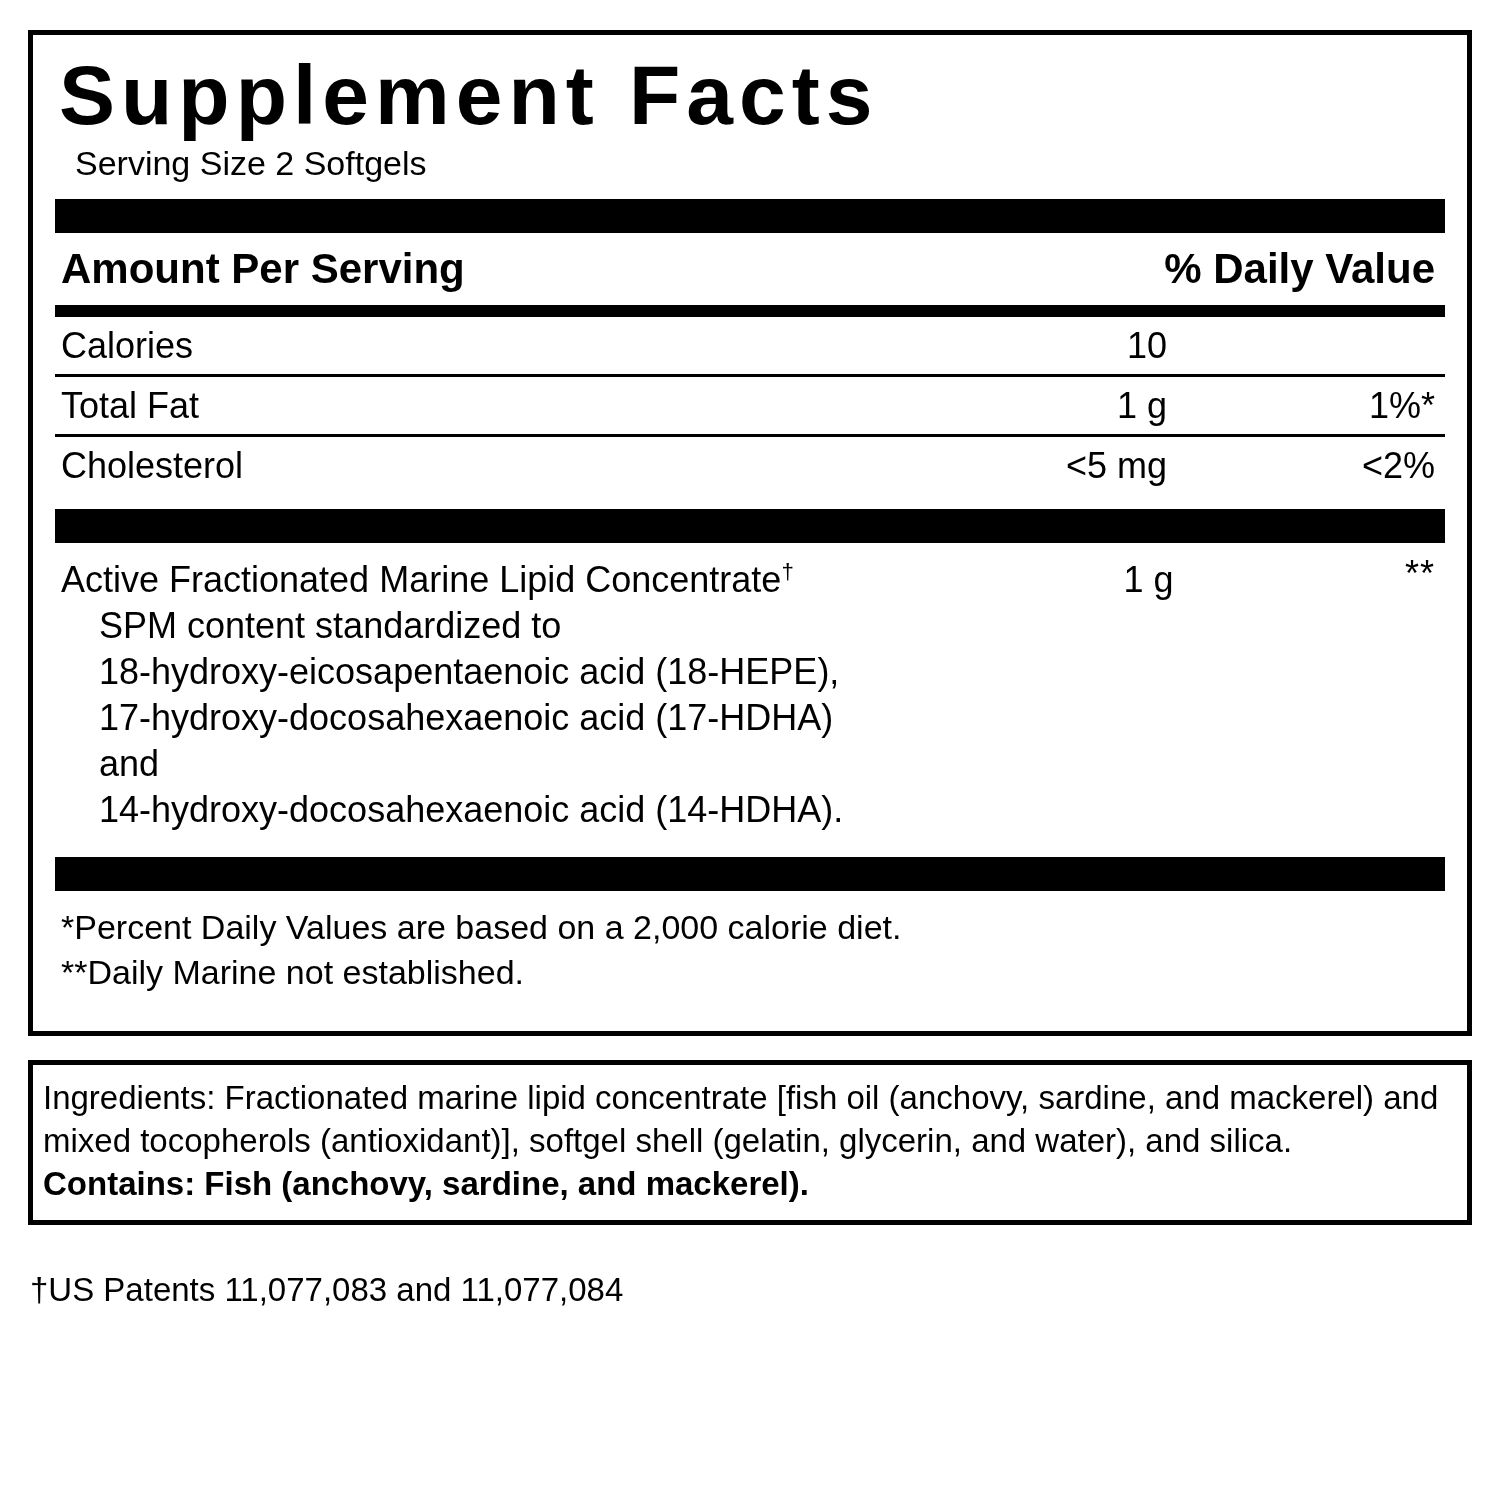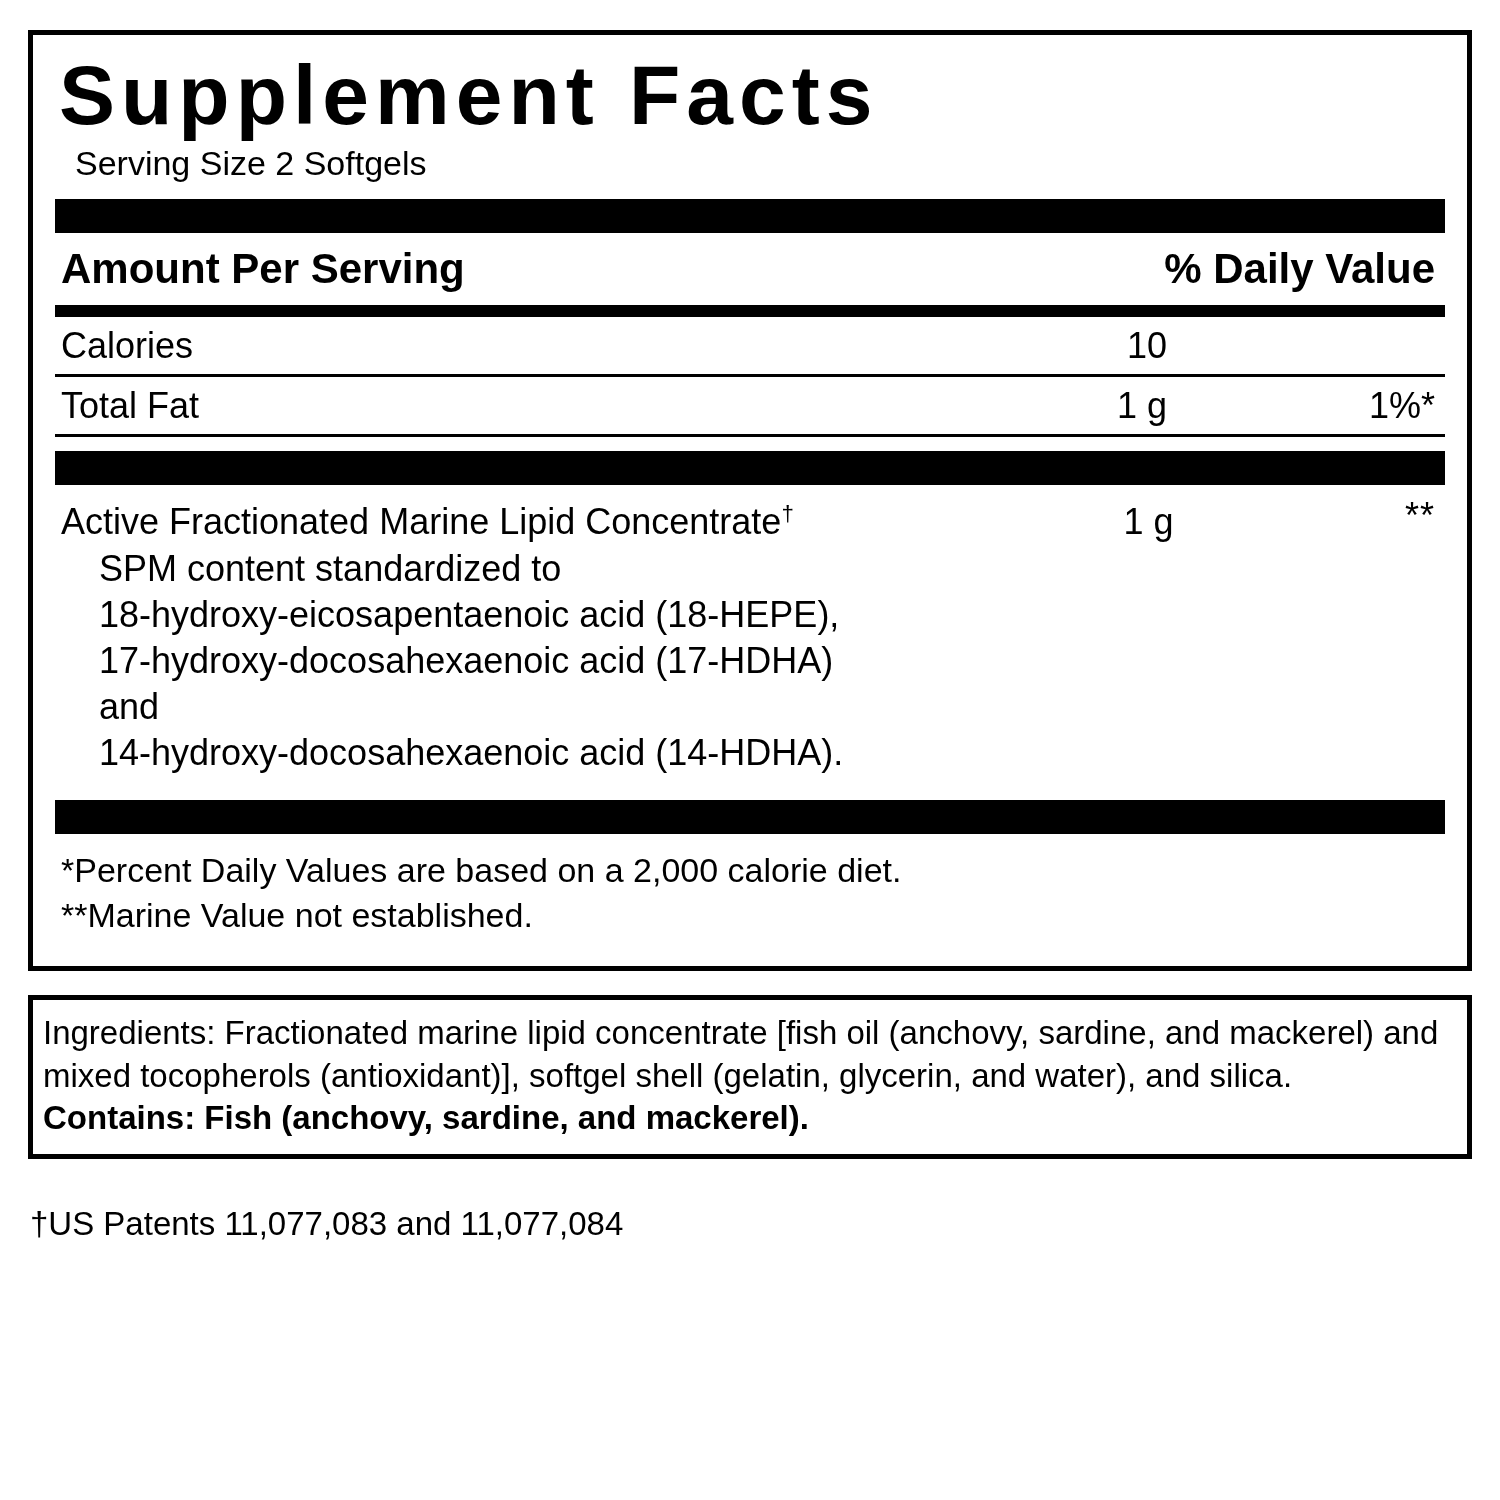--- a/index.html
+++ b/index.html
@@ -20,21 +20,21 @@
     width: 1500px;
     height: 1500px;
     box-sizing: border-box;
     padding: 30px 28px 0 28px;
   }
 
   
   .panel {
     border: 5px solid #000;
     box-sizing: border-box;
-    padding: 10px 22px 28px 22px;
+    padding: 10px 22px 36px 22px;
   }
 
   .title {
     font-size: 84px;
     font-weight: bold;
     letter-spacing: 6px;
     line-height: 1.05;
     margin: 6px 0 4px 4px;
     white-space: nowrap;
   }
@@ -189,20 +189,25 @@
     </div>
     <div class="rule-thin"></div>
 
     <div class="row">
       <div class="name">Total Fat</div>
       <div class="amt">1 g</div>
       <div class="dv">1%*</div>
     </div>
     <div class="rule-thin"></div>
 
+    <div class="row">
+      <div class="name">Cholesterol</div>
+      <div class="amt">&lt;5 mg</div>
+      <div class="dv">&lt;2%</div>
+    </div>
 
     <div class="rule-thick"></div>
 
     <div class="active-block">
       <div class="name">
         <span>Active Fractionated Marine Lipid Concentrate</span><sup>†</sup>
         <div class="sub-lines">
           <div>SPM content standardized to</div>
           <div>18-hydroxy-eicosapentaenoic acid (18-HEPE),</div>
           <div>17-hydroxy-docosahexaenoic acid (17-HDHA) and</div>
@@ -210,21 +215,21 @@
         </div>
       </div>
       <div class="amt">1 g</div>
       <div class="dv stars">**</div>
     </div>
 
     <div class="rule-thick"></div>
 
     <div class="footnotes">
       <div>*Percent Daily Values are based on a 2,000 calorie diet.</div>
-      <div>**Marine Value not established.</div>
+      <div>**Daily Marine not established.</div>
     </div>
 
   </div>
 
   <div class="ingredients-box">
     <span>Ingredients: Fractionated marine lipid concentrate [fish oil (anchovy, sardine, and mackerel) and mixed tocopherols (antioxidant)], softgel shell (gelatin, glycerin, and water), and silica. </span><b>Contains: Fish (anchovy, sardine, and mackerel).</b>
   </div>
 
   <div class="patents">†US Patents 11,077,083 and 11,077,084</div>
 

